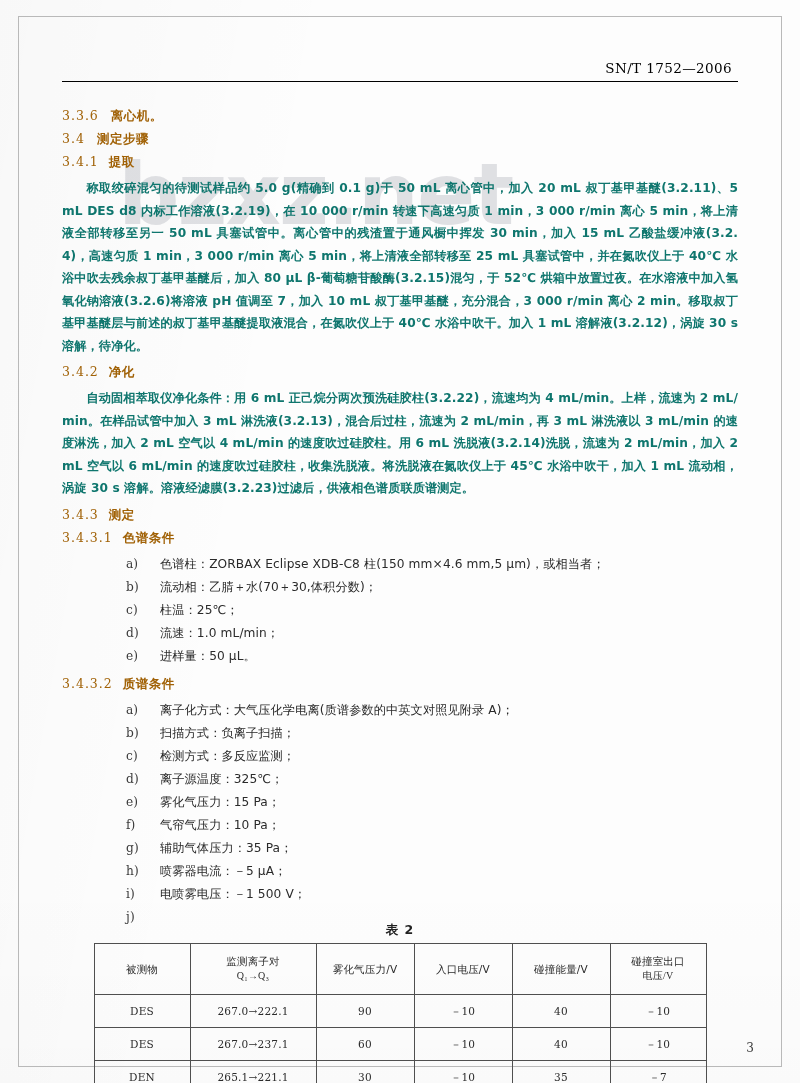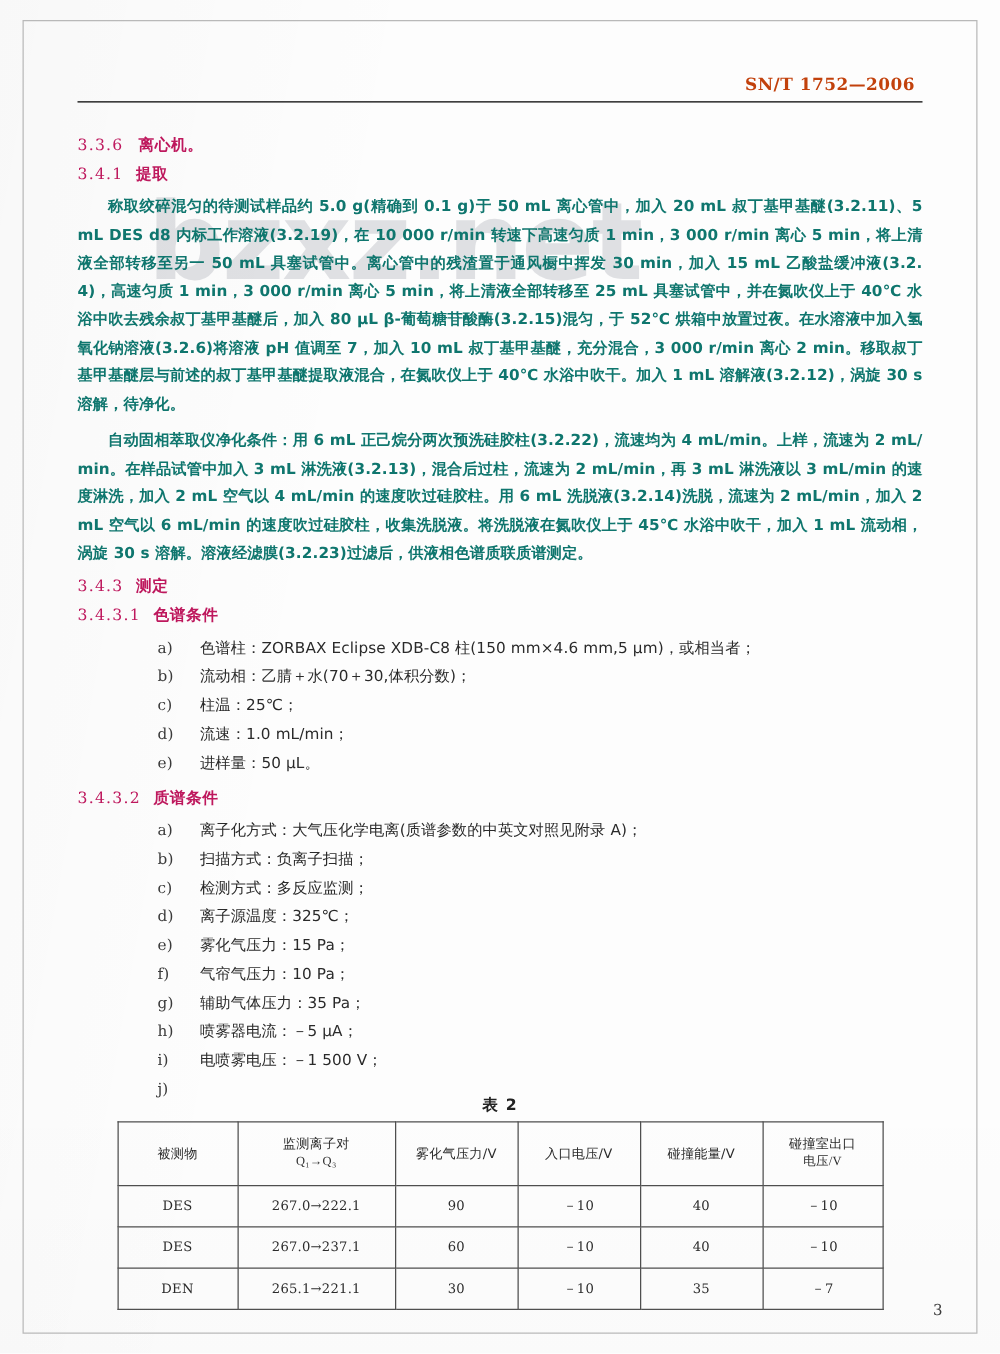--- a/index.html
+++ b/index.html
@@ -42,37 +42,37 @@
     left: 62px;
     top: 60px;
     width: 676px;
   }
 
   
   .doc-header {
     text-align: right;
     font-family: "DejaVu Serif", "Liberation Serif", serif;
     font-size: 13.5px;
-    font-weight: bold;
+    font-weight: normal;
     letter-spacing: 0.4px;
-    color: #c2410c;
+    color: #000000;
     padding-right: 6px;
     padding-bottom: 3px;
   }
   .header-rule {
     border: none;
     border-top: 1px solid #000000;
     margin: 2px 0 26px 0;
     width: 100%;
   }
 
   
   .h-num {
     font-size: 12.5px;
-    color: #be185d;
+    color: #a16207;
     letter-spacing: 0.5px;
     margin: 0 0 6px 0;
     font-weight: bold;
   }
   .h-num .num {
     font-family: "DejaVu Serif", "Liberation Serif", serif;
     font-weight: normal;
     letter-spacing: 1px;
   }
   .h-num .txt {
@@ -195,26 +195,32 @@
 
   <div class="content">
 
     <div class="doc-header">SN/T 1752—2006</div>
     <hr class="header-rule">
 
     <div class="h-num">
       <span class="num">3.3.6</span><span class="txt">离心机。</span>
     </div>
 
+    <div class="h-num">
+      <span class="num">3.4</span><span class="txt">测定步骤</span>
+    </div>
 
     <div class="h-num h-sub">
       <span class="num">3.4.1</span><span class="txt">提取</span>
     </div>
     <p class="body faded">称取绞碎混匀的待测试样品约 5.0 g(精确到 0.1 g)于 50 mL 离心管中，加入 20 mL 叔丁基甲基醚(3.2.11)、5 mL DES d8 内标工作溶液(3.2.19)，在 10 000 r/min 转速下高速匀质 1 min，3 000 r/min 离心 5 min，将上清液全部转移至另一 50 mL 具塞试管中。离心管中的残渣置于通风橱中挥发 30 min，加入 15 mL 乙酸盐缓冲液(3.2.4)，高速匀质 1 min，3 000 r/min 离心 5 min，将上清液全部转移至 25 mL 具塞试管中，并在氮吹仪上于 40℃ 水浴中吹去残余叔丁基甲基醚后，加入 80 μL β-葡萄糖苷酸酶(3.2.15)混匀，于 52℃ 烘箱中放置过夜。在水溶液中加入氢氧化钠溶液(3.2.6)将溶液 pH 值调至 7，加入 10 mL 叔丁基甲基醚，充分混合，3 000 r/min 离心 2 min。移取叔丁基甲基醚层与前述的叔丁基甲基醚提取液混合，在氮吹仪上于 40℃ 水浴中吹干。加入 1 mL 溶解液(3.2.12)，涡旋 30 s 溶解，待净化。</p>
 
+    <div class="h-num h-sub">
+      <span class="num">3.4.2</span><span class="txt">净化</span>
+    </div>
     <p class="body faded">自动固相萃取仪净化条件：用 6 mL 正己烷分两次预洗硅胶柱(3.2.22)，流速均为 4 mL/min。上样，流速为 2 mL/min。在样品试管中加入 3 mL 淋洗液(3.2.13)，混合后过柱，流速为 2 mL/min，再 3 mL 淋洗液以 3 mL/min 的速度淋洗，加入 2 mL 空气以 4 mL/min 的速度吹过硅胶柱。用 6 mL 洗脱液(3.2.14)洗脱，流速为 2 mL/min，加入 2 mL 空气以 6 mL/min 的速度吹过硅胶柱，收集洗脱液。将洗脱液在氮吹仪上于 45℃ 水浴中吹干，加入 1 mL 流动相，涡旋 30 s 溶解。溶液经滤膜(3.2.23)过滤后，供液相色谱质联质谱测定。</p>
 
     <div class="h-num h-sub">
       <span class="num">3.4.3</span><span class="txt">测定</span>
     </div>
 
     <div class="h-num h-sub">
       <span class="num">3.4.3.1</span><span class="txt">色谱条件</span>
     </div>
     <ol class="alpha" id="list-chromatographic">

